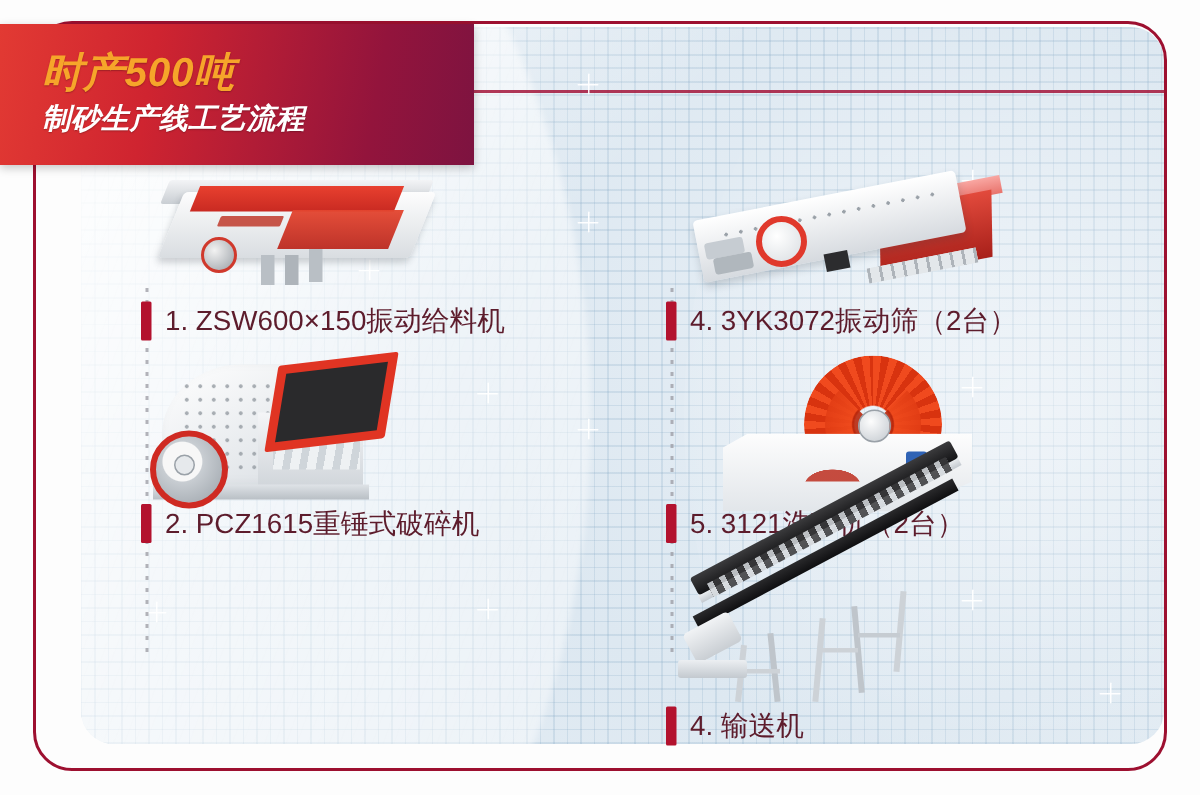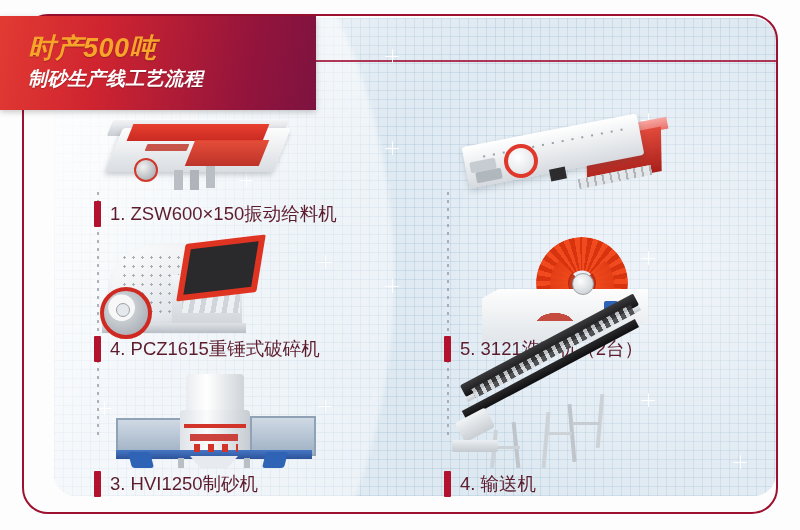--- a/index.html
+++ b/index.html
@@ -315,65 +315,46 @@
           <div class="hc-box"></div>
           <div class="hc-fins"></div>
           <div class="hc-hop"></div>
           <div class="hc-base"></div>
           <div class="hc-wheel"></div>
           <div class="hc-wc"></div>
         </div>
       </div>
       <div class="label">
         <div class="bar"></div>
-        <div class="ltext">4. PCZ1615重锤式破碎机</div>
-      </div>
-    </div>
-
-    <div class="item">
-      <div class="art">
-        <div class="ill">
-          <div class="vs-lplat"></div>
-            <div class="vs-rplat"></div>
-          <div class="vs-cyl"></div>
-            <div class="vs-cyl2"></div>
-          <div class="vs-red"></div>
-            <div class="vs-red2"></div>
-          <div class="vs-beam"></div>
-          <div class="vs-stars"></div>
-          <div class="vs-blue1"></div>
-            <div class="vs-blue2"></div>
-          <div class="vs-leg1"></div>
-            <div class="vs-leg2"></div>
-          <div class="vs-hop"></div>
-        </div>
-      </div>
-      <div class="label">
-        <div class="bar"></div>
-        <div class="ltext">3. HVI1250制砂机</div>
-      </div>
-    </div>
+        <div class="ltext">2. PCZ1615重锤式破碎机</div>
+      </div>
+    </div>
+
   </div>
 
   <div class="col col-right">
     <div class="dots" style="top:92px;height:246px"></div>
 
     <div class="item">
       <div class="art" style="left:10px">
         <div class="ill">
           <div class="sc-pink"></div>
           <div class="sc-red"></div>
           <div class="sc-body"></div>
           <div class="sc-holes"></div>
           <div class="sc-mot1"></div>
             <div class="sc-mot2"></div>
           <div class="sc-blk"></div>
           <div class="sc-bot"></div>
           <div class="sc-hub"></div>
         </div>
+      </div>
+      <div class="label">
+        <div class="bar"></div>
+        <div class="ltext">4. 3YK3072振动筛（2台）</div>
       </div>
     </div>
 
     <div class="item">
       <div class="art" style="left:20px">
         <div class="ill">
           <div class="sw-wheel"></div>
           <div class="sw-inner"></div>
           <div class="sw-tank"></div>
           <div class="sw-logo"></div>

